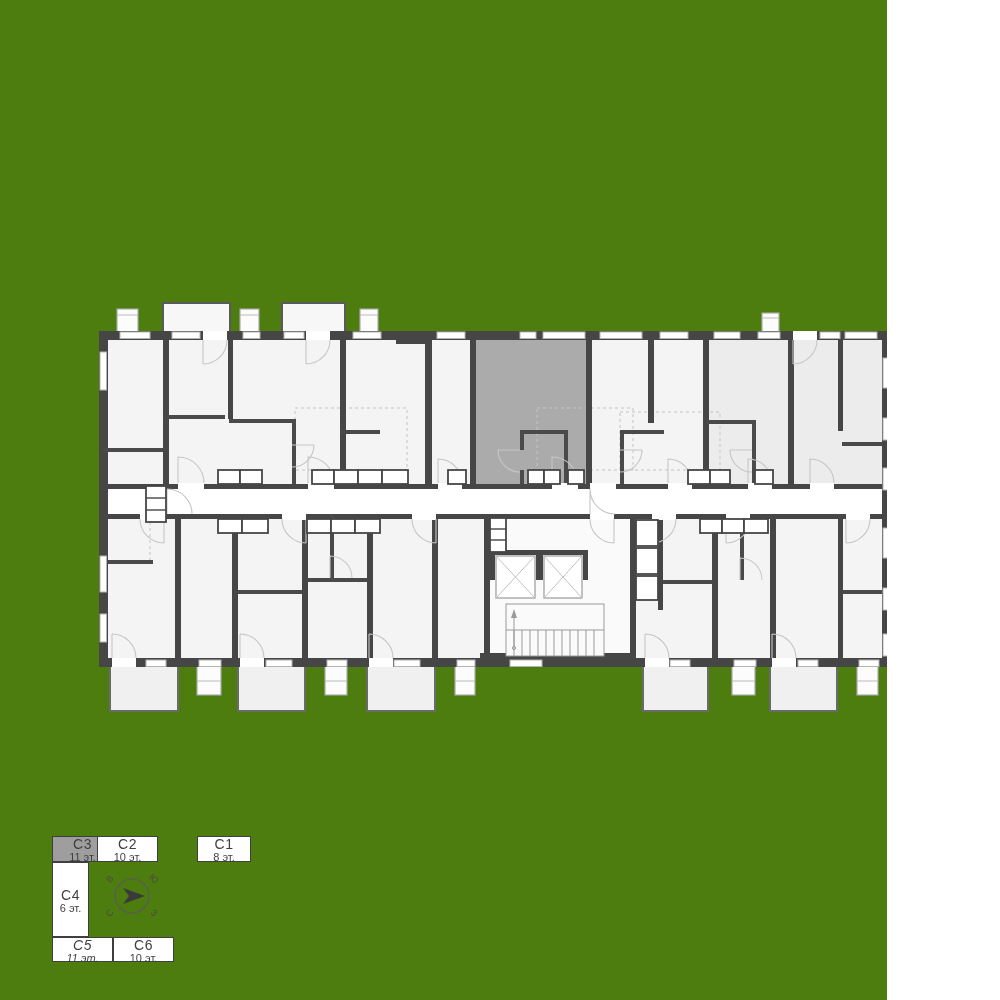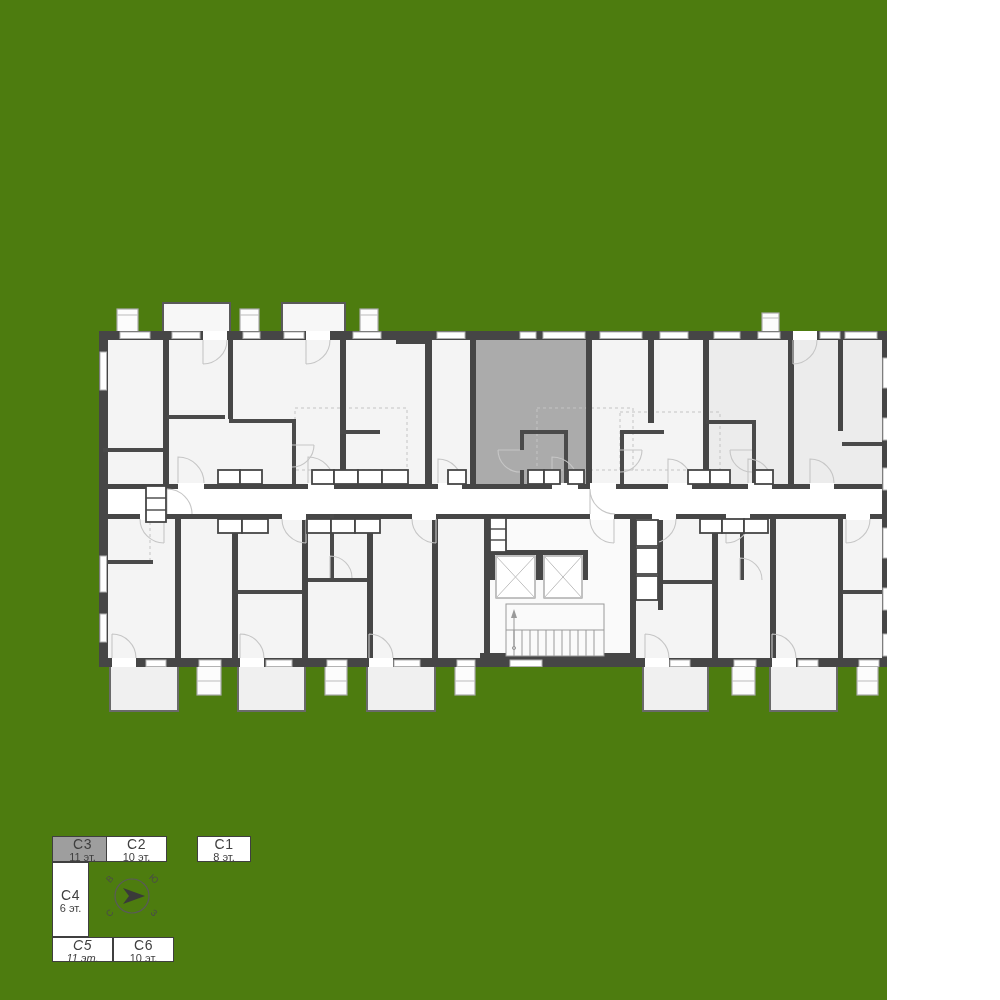--- a/index.html
+++ b/index.html
@@ -317,21 +317,21 @@
       <polygon points="511,618 517,618 514,609" fill="#9a9a9a"></polygon>
     </g>
   </g>
 </svg>
 
 <div class="legend">
   <div class="lg-box selected" style="left:52px;top:836px;width:61px;height:26px;">
     <div class="lg-id">C3</div>
     <div class="lg-fl">11 эт.</div>
   </div>
-  <div class="lg-box" style="left:106px;top:836px;width:61px;height:26px;">
+  <div class="lg-box" style="left:97px;top:836px;width:61px;height:26px;">
     <div class="lg-id">C2</div>
     <div class="lg-fl">10 эт.</div>
   </div>
   <div class="lg-box" style="left:197px;top:836px;width:54px;height:26px;text-align:center;">
     <div class="lg-id">C1</div>
     <div class="lg-fl">8 эт.</div>
   </div>
   <div class="lg-box" style="left:52px;top:862px;width:37px;height:75px;">
     <div class="lg-id">C4</div>
     <div class="lg-fl">6 эт.</div>

